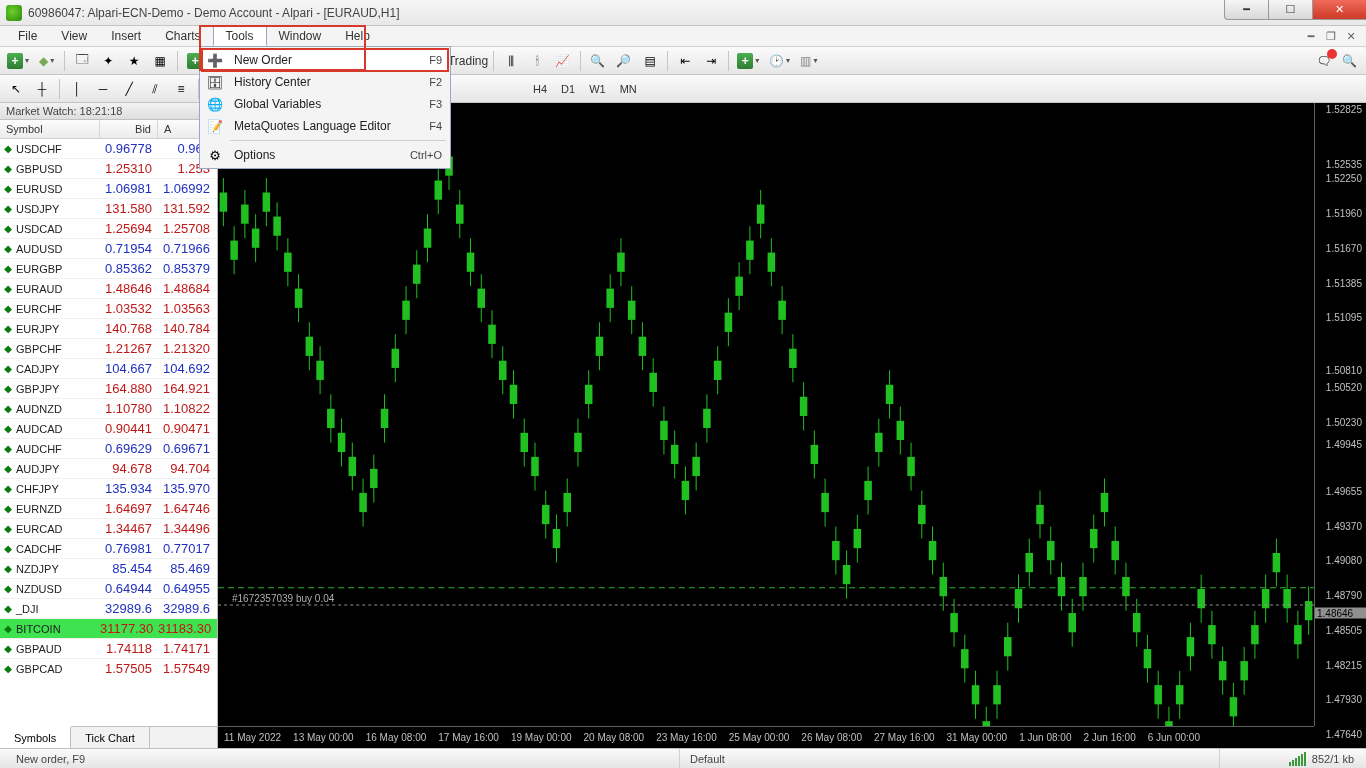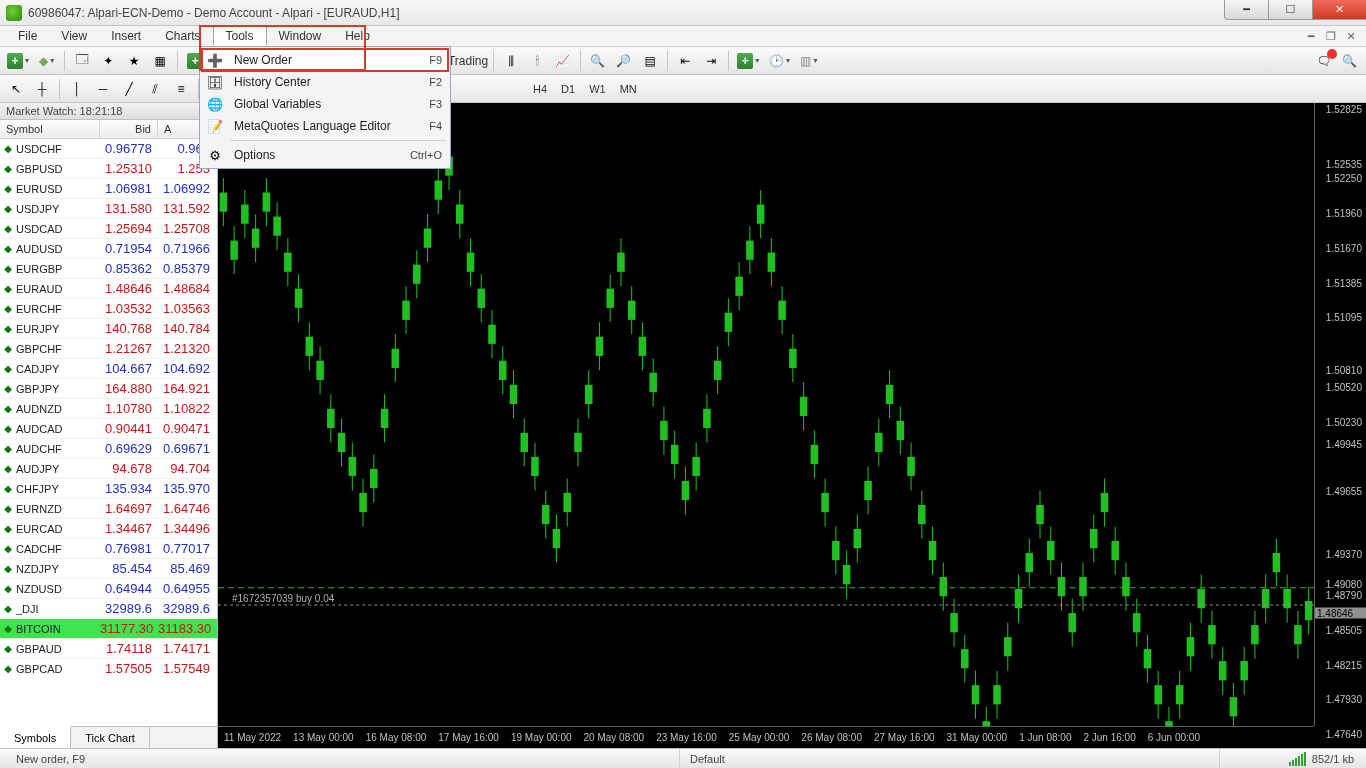--- a/index.html
+++ b/index.html
@@ -700,22 +700,22 @@
         <div class="ylbl" style="top: 75.4444px;">1.52250</div>
         <div class="ylbl" style="top: 110.167px;">1.51960</div>
         <div class="ylbl" style="top: 144.889px;">1.51670</div>
         <div class="ylbl" style="top: 179.611px;">1.51385</div>
         <div class="ylbl" style="top: 214.333px;">1.51095</div>
         <div class="ylbl" style="top: 267px;">1.50810</div>
         <div class="ylbl" style="top: 283.778px; margin-left: 20px;">1.50520</div>
         <div class="ylbl" style="top: 318.5px;">1.50230</div>
         <div class="ylbl" style="top: 341px;">1.49945</div>
         <div class="ylbl" style="top: 387.944px;">1.49655</div>
-        <div class="ylbl" style="top: 422.667px; margin-top: 28px;">1.49370</div>
-        <div class="ylbl" style="top: 457.389px; margin-top: 24px;">1.49080</div>
+        <div class="ylbl" style="top: 422.667px;">1.49370</div>
+        <div class="ylbl" style="top: 457.389px;">1.49080</div>
         <div class="ylbl" style="top: 492.111px;">1.48790</div>
         <div class="ylbl" style="top: 526.833px;">1.48505</div>
         <div class="ylbl" style="top: 561.556px;">1.48215</div>
         <div class="ylbl" style="top: 596.278px;">1.47930</div>
         <div class="ylbl" style="top: 631px;">1.47640</div>
         <div class="ylbl current" style="top: 509.737px;">1.48646</div>
       </div>
     <div class="chart-xaxis" id="chart-xaxis">
         <span class="xlbl">11 May 2022</span>
         <span class="xlbl">13 May 00:00</span>

